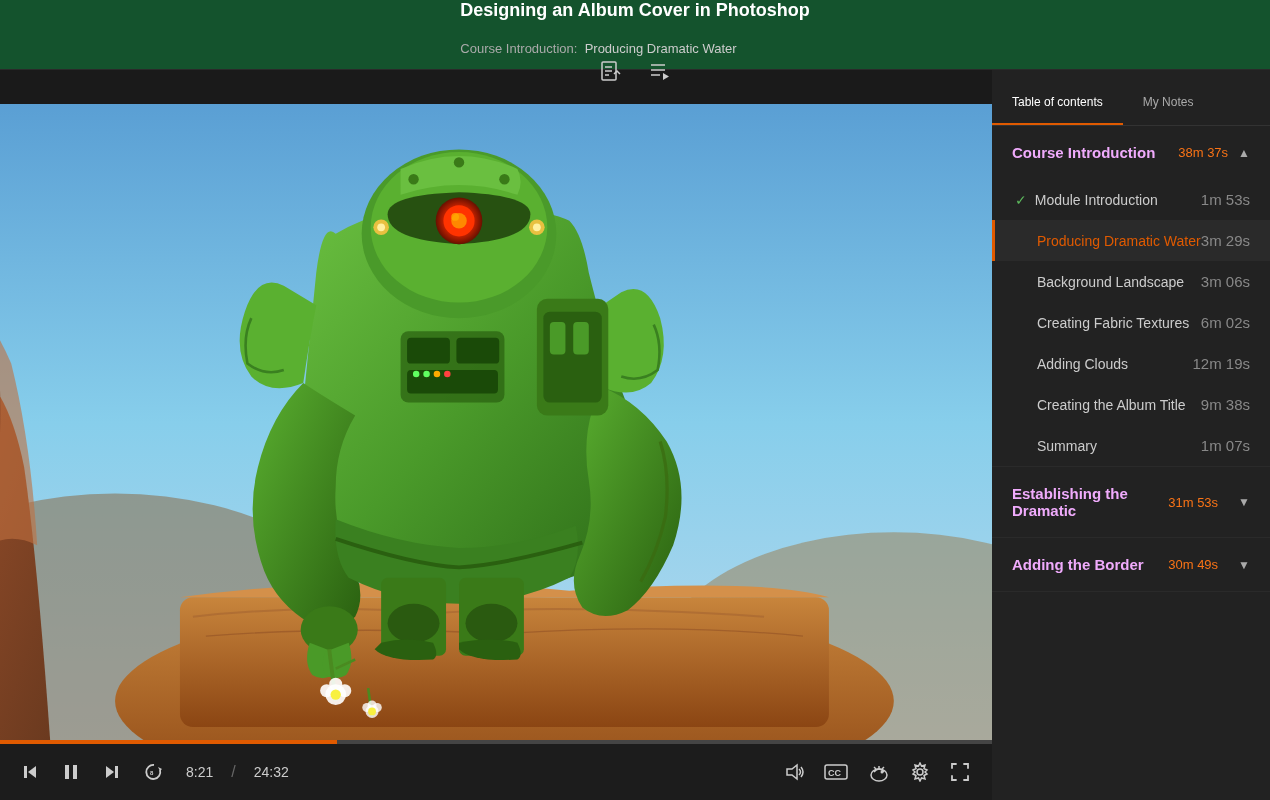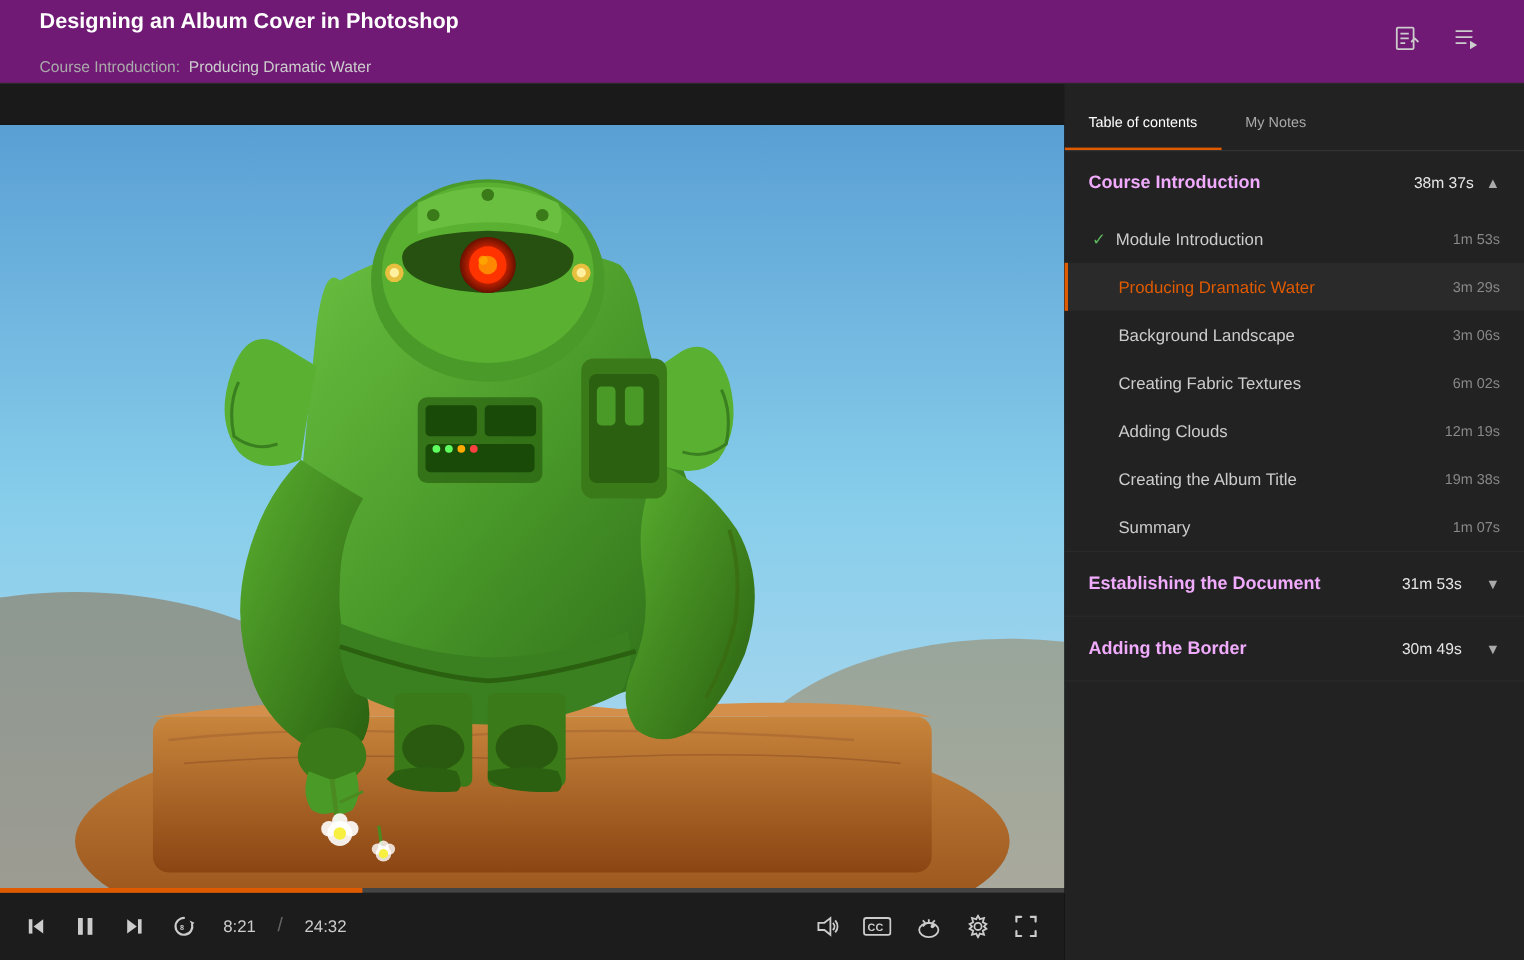--- a/index.html
+++ b/index.html
@@ -1,47 +1,48 @@
 <!DOCTYPE html>
 <html><head>
   <meta charset="utf-8">
   <style>
     * { margin: 0; padding: 0; box-sizing: border-box; }
     body { width: 1270px; height: 800px; background: #1a1a1a; font-family: 'Segoe UI', Arial, sans-serif; color: #fff; overflow: hidden; display: flex; flex-direction: column; }
 
     
     .header {
       height: 70px;
-      background: #701a75;
+      background: #14532d;
       display: flex;
       align-items: center;
       padding: 0 33px;
       border-bottom: 1px solid #2a2a2a;
       flex-shrink: 0;
+      flex-direction: column;
     }
     .header-title-area { flex: 1; }
     .header-title { font-size: 18px; font-weight: 600; color: #fff; }
     .header-subtitle { font-size: 13px; color: #aaa; margin-top: 20px; }
     .header-subtitle span { color: #aaa; font-weight: normal; }
     .header-subtitle .subtitle-value { color: #ccc; }
     .header-icons { display: flex; gap: 20px; align-items: center; }
     .header-icon-btn {
       background: none; border: none; color: #ccc; cursor: pointer; font-size: 18px; padding: 4px;
     }
 
     
     .main-area {
       display: flex;
       flex: 1;
       overflow: hidden;
     }
 
     
     .video-area {
-      width: 887px;
+      width: 992px;
       flex-shrink: 0;
       background: #000;
       display: flex;
       flex-direction: column;
       position: relative;
       margin-top: 34px;
     }
 
     .video-container {
       flex: 1;
@@ -129,40 +130,40 @@
       display: flex;
       align-items: center;
       padding: 18px 20px;
       cursor: pointer;
       border-bottom: 1px solid #2a2a2a;
     }
     .section-header.expanded {
       border-bottom: none;
     }
     .section-title { font-size: 15px; font-weight: 600; color: #f0abfc; flex: 1; }
-    .section-duration { font-size: 13px; color: #e5e5e5; margin-right: 10px; }
+    .section-duration { font-size: 13px; color: #f97316; margin-right: 10px; }
     .section-chevron { color: #aaa; font-size: 12px; }
 
     .section-items { border-bottom: 1px solid #2a2a2a; }
 
     .lesson-item {
       display: flex;
       align-items: center;
       padding: 12px 20px;
       cursor: pointer;
       border-left: 3px solid transparent;
       position: relative;
     }
     .lesson-item.active {
       border-left-color: #e05a00;
       background: #2a2a2a;
     }
     .lesson-item.active .lesson-title { color: #e05a00; }
     .lesson-title { font-size: 14px; color: #ccc; flex: 1; }
-    .lesson-duration { font-size: 12px; color: #888; white-space: nowrap; }
+    .lesson-duration { font-size: 15px; color: #888; white-space: nowrap; }
     .lesson-check { color: #5cb85c; margin-right: 8px; font-size: 14px; }
     .lesson-check-placeholder { width: 22px; }
 
     .collapsed-section {
       display: flex;
       align-items: center;
       padding: 18px 20px;
       cursor: pointer;
       border-bottom: 1px solid #2a2a2a;
     }
@@ -466,32 +467,32 @@
 
         <div class="lesson-item">
           <span class="lesson-check-placeholder"></span>
           <span class="lesson-title">Adding Clouds</span>
           <span class="lesson-duration">12m 19s</span>
         </div>
 
         <div class="lesson-item">
           <span class="lesson-check-placeholder"></span>
           <span class="lesson-title">Creating the Album Title</span>
-          <span class="lesson-duration">19m 38s</span>
+          <span class="lesson-duration">9m 38s</span>
         </div>
 
         <div class="lesson-item">
           <span class="lesson-check-placeholder"></span>
           <span class="lesson-title">Summary</span>
           <span class="lesson-duration">1m 07s</span>
         </div>
       </div>
 
       <div class="collapsed-section">
-        <span class="section-title">Establishing the Document</span>
+        <span class="section-title">Establishing the Dramatic</span>
         <span class="section-duration">31m 53s</span>
         <span class="section-chevron" style="margin-left: 10px;">▼</span>
       </div>
 
       <div class="collapsed-section">
         <span class="section-title">Adding the Border</span>
         <span class="section-duration">30m 49s</span>
         <span class="section-chevron" style="margin-left: 10px;">▼</span>
       </div>
 

